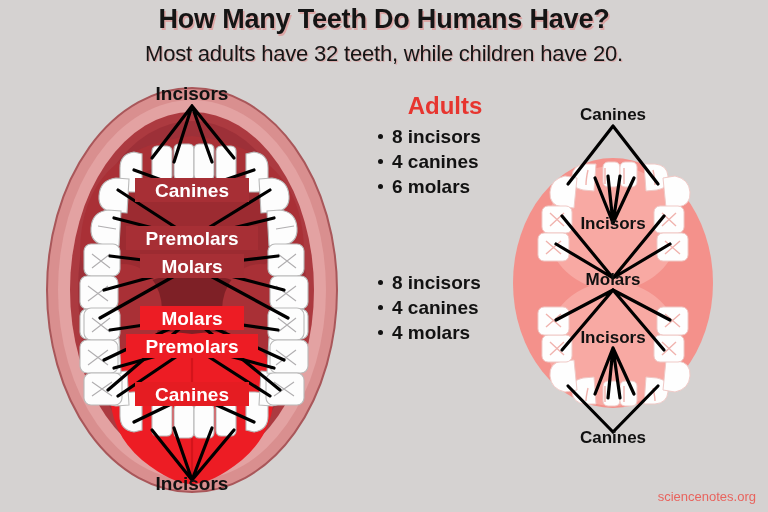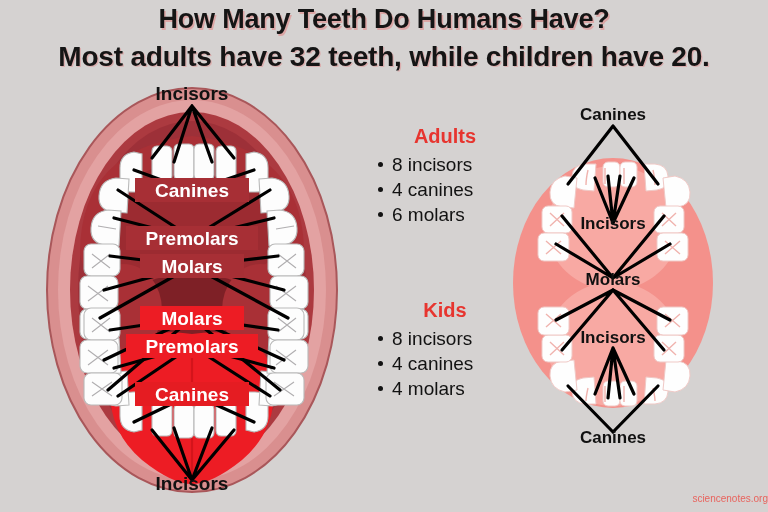--- a/index.html
+++ b/index.html
@@ -13,46 +13,45 @@
   .stage{position:absolute;inset:0;width:768px;height:512px;}
 
   
   .title{
     position:absolute;left:0;top:4px;width:768px;text-align:center;
     font-size:27px;font-weight:bold;color:#151515;letter-spacing:-.2px;
     text-shadow:1.5px 1.5px 0 rgba(226,130,130,.55);
   }
   .subtitle{
     position:absolute;left:0;top:41px;width:768px;text-align:center;
-    font-size:28px;font-weight:bold;color:#151515;letter-spacing:-.2px;
+    font-size:22px;font-weight:normal;color:#151515;letter-spacing:-.2px;
     text-shadow:1.2px 1.2px 0 rgba(226,130,130,.45);
   }
 
   
   .grp{position:absolute;}
   .grp-head{
-    font-size:20px;font-weight:bold;color:#e7352f;text-align:center;
+    font-size:24px;font-weight:bold;color:#e7352f;text-align:center;
     width:150px;
-    margin-top:33px;
   }
   .grp ul{margin:4px 0 0 0;padding:0 0 0 22px;list-style:none;}
   .grp li{
-    font-size:19px;font-weight:normal;color:#121212;
+    font-size:19px;font-weight:bold;color:#121212;
     line-height:25px;position:relative;white-space:nowrap;
   }
   .grp li:before{
     content:"";position:absolute;left:-14px;top:10px;
     width:5px;height:5px;border-radius:50%;background:#121212;
   }
   #adults-group{left:370px;top:92px;}
   #kids-group{left:370px;top:266px;}
 
   .watermark{
-    position:absolute;right:0;bottom:8px;
-    font-size:10px;color:#e8645e;
+    position:absolute;right:12px;bottom:8px;
+    font-size:13px;color:#e8645e;
   }
 
   
   svg{display:block;}
   .lead{stroke:#000;stroke-width:3.2;fill:none;stroke-linecap:round;}
   .lbl-w{fill:#fff;font-family:"Liberation Sans",sans-serif;font-weight:bold;font-size:19px;text-anchor:middle;}
   .lbl-b{fill:#111;font-family:"Liberation Sans",sans-serif;font-weight:bold;font-size:19px;text-anchor:middle;}
   .lbl-bk{fill:#111;font-family:"Liberation Sans",sans-serif;font-weight:bold;font-size:17px;text-anchor:middle;}
   .tooth{fill:#fdfdfd;stroke:#b9b9b9;stroke-width:1.1;}
   .cusp{stroke:#b0aeb0;stroke-width:1.1;fill:none;}
@@ -222,21 +221,20 @@
   <div class="grp" id="adults-group">
     <div class="grp-head">Adults</div>
     <ul>
       <li>8 incisors</li>
       <li>4 canines</li>
       <li>6 molars</li>
     </ul>
   </div>
 
   <div class="grp" id="kids-group">
-    <div class="grp-head">Kids</div>
     <ul>
       <li>8 incisors</li>
       <li>4 canines</li>
       <li>4 molars</li>
     </ul>
   </div>
 
   <div class="watermark">sciencenotes.org</div>
 </div>
 

